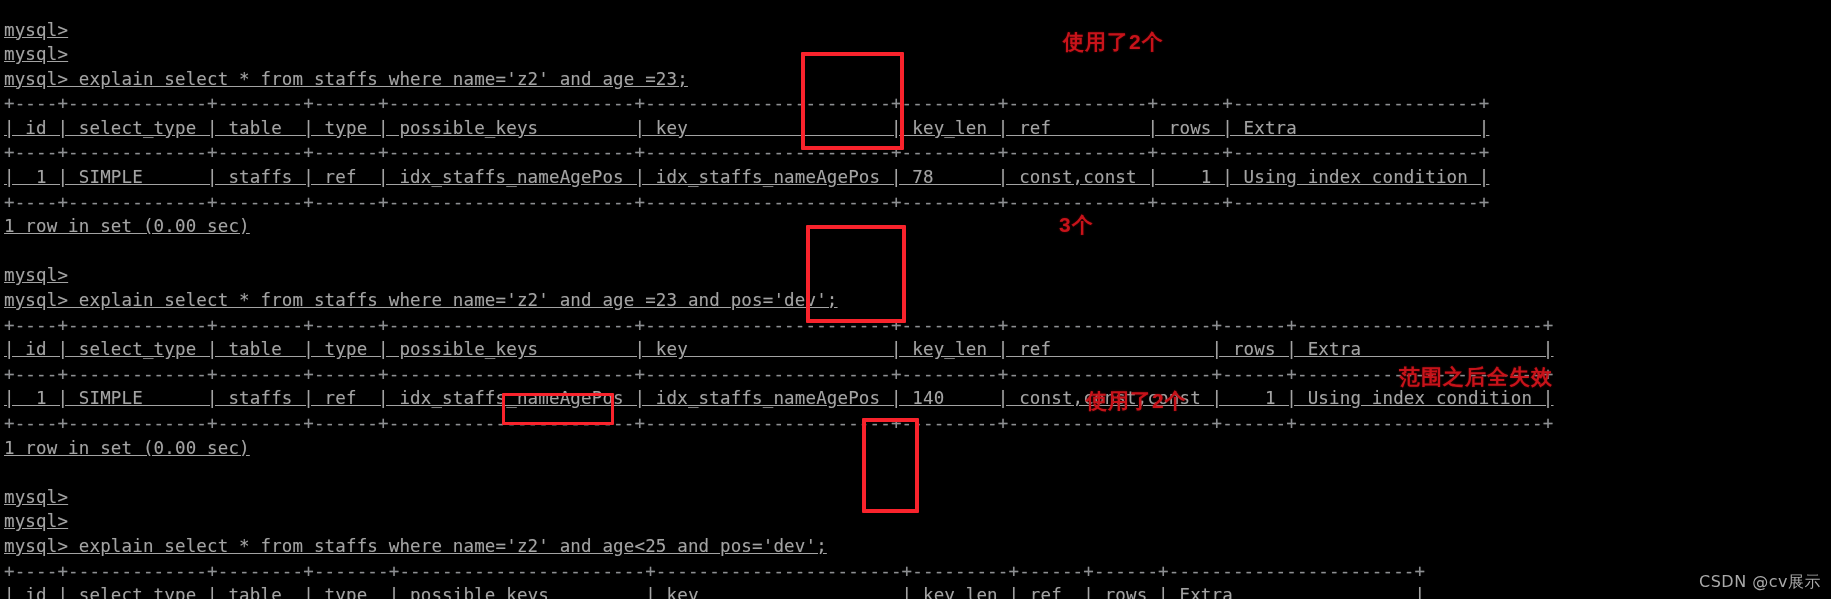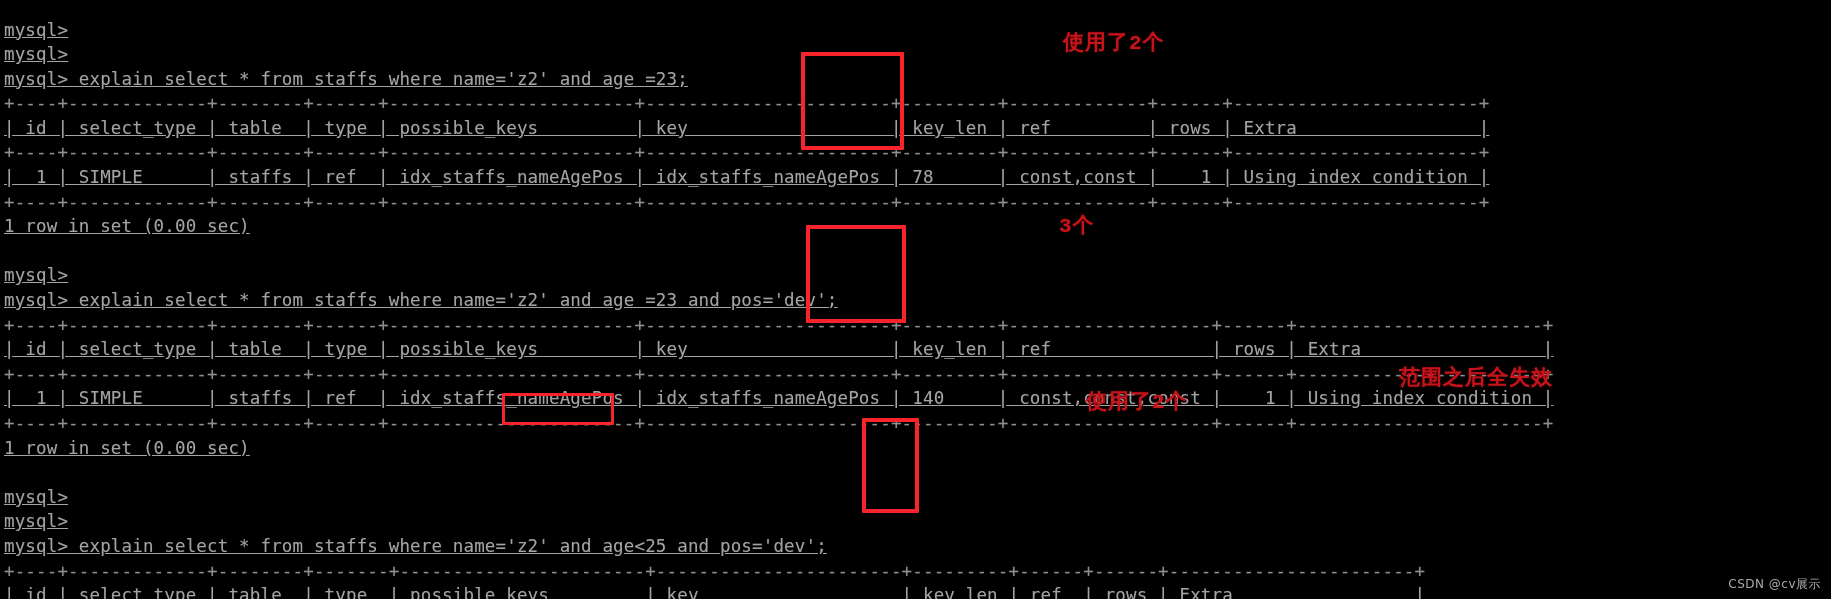--- a/index.html
+++ b/index.html
@@ -45,36 +45,36 @@
   .redbox-thin {
     position: absolute;
     border: 3px solid #f9232c;
     box-sizing: border-box;
     background: transparent;
     border-radius: 1px;
   }
   .redlabel {
     position: absolute;
     color: #c7131a;
-    font-family: Liberation Mono, monospace;
+    font-family: Liberation Sans, sans-serif;
     font-size: 21px;
     font-weight: 700;
     letter-spacing: 1px;
     white-space: nowrap;
     text-shadow: 0 0 2px rgba(180,10,15,0.55);
   }
 
   
   #watermark {
     position: absolute;
     right: 10px;
     bottom: 6px;
     color: #b9b9b9;
     font-family: "DejaVu Sans", "Liberation Sans", sans-serif;
-    font-size: 12px;
+    font-size: 16px;
     letter-spacing: 0.5px;
     opacity: 0.92;
     white-space: nowrap;
   }
 </style>
 </head>
 <body>
 
 <div id="screen">
 

